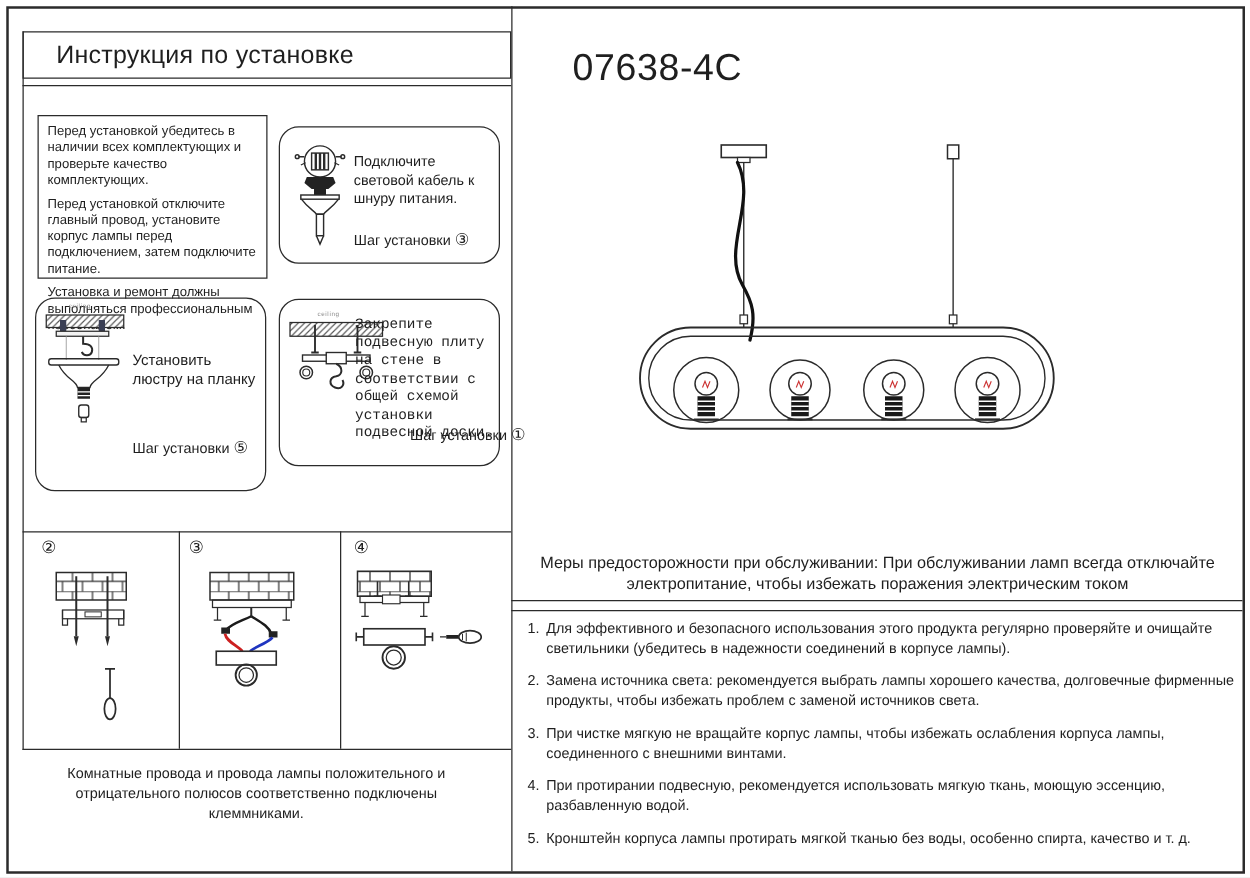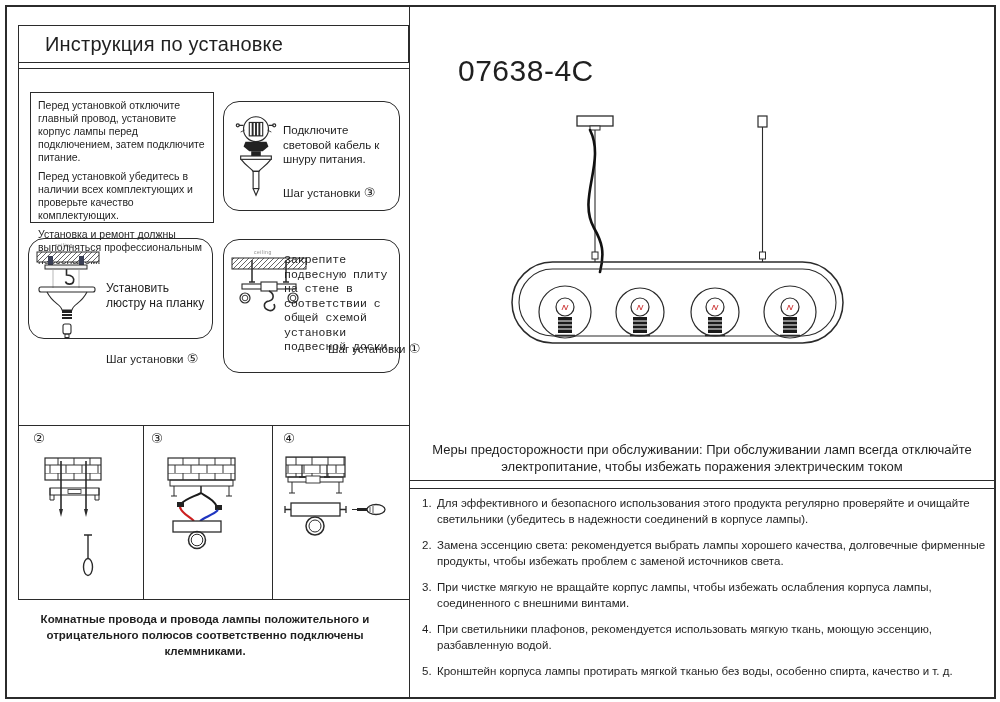--- a/index.html
+++ b/index.html
@@ -12,40 +12,40 @@
   .rule-v{position:absolute;border-left:1.5px solid #2b2b2b;width:0;}
   .main-divider{left:409px;top:5px;height:692px;}
 
   
   .title-box{position:absolute;left:18px;top:25px;width:391px;height:38px;border:1.5px solid #2b2b2b;box-sizing:border-box;display:flex;align-items:center;}
   .title-text{font-size:20px;letter-spacing:.2px;padding-left:26px;}
   .note-box{position:absolute;left:30px;top:92px;width:184px;height:131px;border:1.5px solid #2b2b2b;box-sizing:border-box;padding:6px 7px;}
   .note-box p{margin:0 0 6px 0;font-size:10.5px;line-height:13px;}
   .step-box{position:absolute;border:1.5px solid #2b2b2b;border-radius:16px;box-sizing:border-box;}
   #box-connect{left:223px;top:101px;width:177px;height:110px;}
-  #box-mount{left:28px;top:238px;width:185px;height:101px;}
+  #box-mount{left:28px;top:238px;width:185px;height:155px;}
   #box-plate{left:223px;top:239px;width:177px;height:134px;}
   .step-text{position:absolute;font-size:11.5px;line-height:14.5px;}
   #box-connect .step-text{left:59px;top:21px;width:112px;}
   #box-mount .step-text{left:77px;top:42px;width:104px;font-size:12px;line-height:15px;}
   #box-plate .step-text{left:60px;top:13px;width:112px;font-family:Liberation Mono, monospace;}
   .step-foot{position:absolute;font-size:11.5px;white-space:nowrap;}
   #box-connect .step-foot{left:59px;top:83px;}
   #box-mount .step-foot{left:77px;top:94px;margin-top:18px;}
   #box-plate .step-foot{left:60px;top:101px;margin-left:44px;}
   .circled{font-size:13px;font-family:"DejaVu Sans",sans-serif;}
   .icon-svg{position:absolute;}
   .ceiling-label{position:absolute;font-size:5px;color:#8a8a8a;letter-spacing:.5px;}
 
   .diag-num{position:absolute;font-size:13.5px;font-family:"DejaVu Sans",sans-serif;}
   .diag-svg{position:absolute;}
-  .left-footer{position:absolute;left:30px;top:611px;width:350px;text-align:center;font-size:11.5px;line-height:16px;font-weight:bold;}
+  .left-footer{position:absolute;left:30px;top:611px;width:350px;text-align:center;font-size:11.5px;line-height:16px;}
 
   
-  .model-number{position:absolute;left:458px;top:54px;font-size:30px;letter-spacing:.5px;}
+  .model-number{position:absolute;left:458px;top:38px;font-size:30px;letter-spacing:.5px;}
   .lamp-svg{position:absolute;left:410px;top:90px;}
   .warning-text{position:absolute;left:421px;top:442px;width:562px;font-size:13px;line-height:16.5px;text-align:center;}
   .care-list{position:absolute;left:422px;top:496px;width:566px;}
   .care-item{display:flex;margin-bottom:11px;font-size:11.5px;line-height:15.5px;}
   .care-num{flex:0 0 15px;}
   .care-text{flex:1;}
 </style>
 </head>
 <body>
 
@@ -53,22 +53,22 @@
   <div class="page-border"></div>
   <div class="rule-v main-divider"></div>
 
   <div class="rule-v" style="left:18px;top:25px;height:575px;"></div>
   <div class="title-box">
     <span class="title-text">Инструкция по установке</span>
   </div>
   <div class="rule-h" style="left:18px;top:68px;width:391px;"></div>
 
   <div class="note-box">
+    <p>Перед установкой убедитесь в наличии всех комплектующих и проверьте качество комплектующих.</p>
     <p>Перед установкой отключите главный провод, установите корпус лампы перед подключением, затем подключите питание.</p>
-    <p>Перед установкой убедитесь в наличии всех комплектующих и проверьте качество комплектующих.</p>
     <p>Установка и ремонт должны выполняться профессиональным персоналом.</p>
   </div>
 
   <div class="step-box" id="box-connect">
     <svg class="icon-svg" style="left:9px;top:11px;" width="46" height="86" viewBox="0 0 48 88">
       <g stroke="#2b2b2b" fill="none" stroke-width="1.2">
         <circle cx="24" cy="16" r="13"></circle>
         <rect x="17" y="9" width="14" height="14"></rect>
         <path d="M20.5 9V23M24 9V23M27.5 9V23" stroke-width="2"></path>
         <path d="M6 12h5M37 12h5"></path>
@@ -278,28 +278,28 @@
   <div class="rule-h" style="left:409px;top:480px;width:585px;"></div>
   <div class="rule-h" style="left:409px;top:488px;width:585px;"></div>
 
   <div class="care-list">
     <div class="care-item">
       <span class="care-num">1.</span>
       <span class="care-text">Для эффективного и безопасного использования этого продукта регулярно проверяйте и очищайте светильники (убедитесь в надежности соединений в корпусе лампы).</span>
     </div>
     <div class="care-item">
       <span class="care-num">2.</span>
-      <span class="care-text">Замена эссенцию света: рекомендуется выбрать лампы хорошего качества, долговечные фирменные продукты, чтобы избежать проблем с заменой источников света.</span>
+      <span class="care-text">Замена источника света: рекомендуется выбрать лампы хорошего качества, долговечные фирменные продукты, чтобы избежать проблем с заменой источников света.</span>
     </div>
     <div class="care-item">
       <span class="care-num">3.</span>
       <span class="care-text">При чистке мягкую не вращайте корпус лампы, чтобы избежать ослабления корпуса лампы, соединенного с внешними винтами.</span>
     </div>
     <div class="care-item">
       <span class="care-num">4.</span>
-      <span class="care-text">При светильники плафонов, рекомендуется использовать мягкую ткань,  моющую эссенцию, разбавленную водой.</span>
+      <span class="care-text">При протирании подвесную, рекомендуется использовать мягкую ткань,  моющую эссенцию, разбавленную водой.</span>
     </div>
     <div class="care-item">
       <span class="care-num">5.</span>
       <span class="care-text">Кронштейн корпуса лампы протирать мягкой тканью без воды, особенно спирта, качество и т. д.</span>
     </div>
   </div>
 </div>
 
 </body></html>

